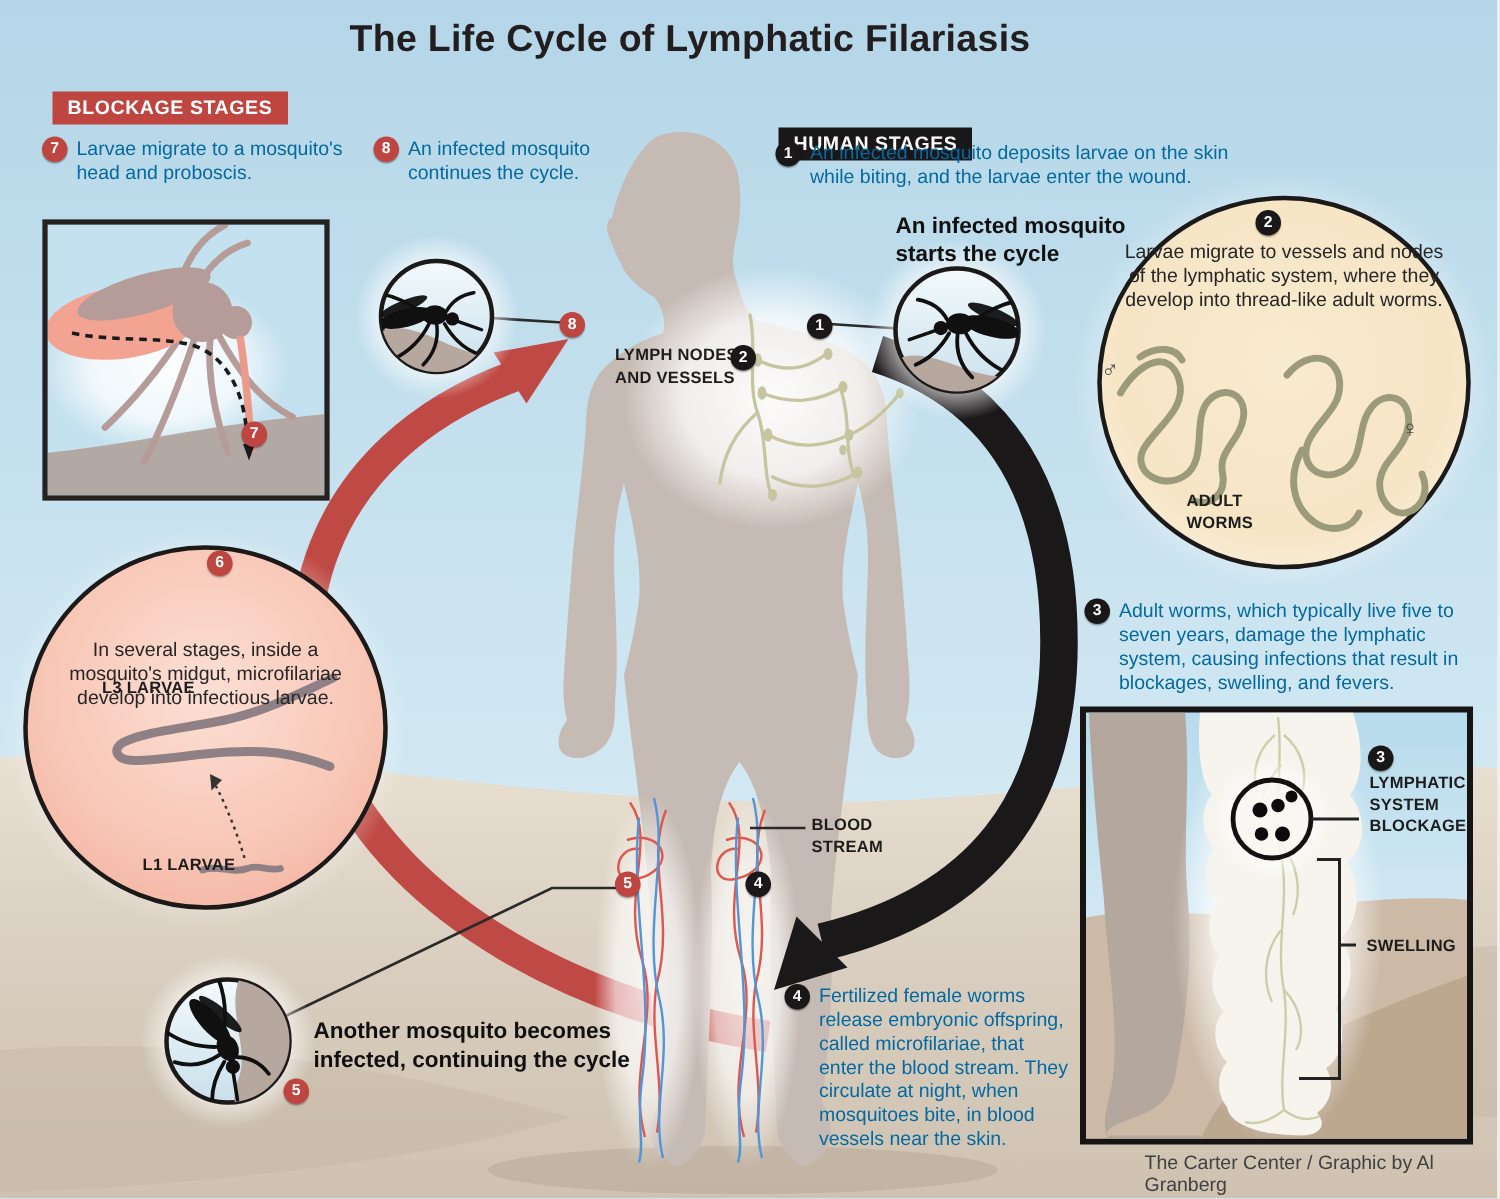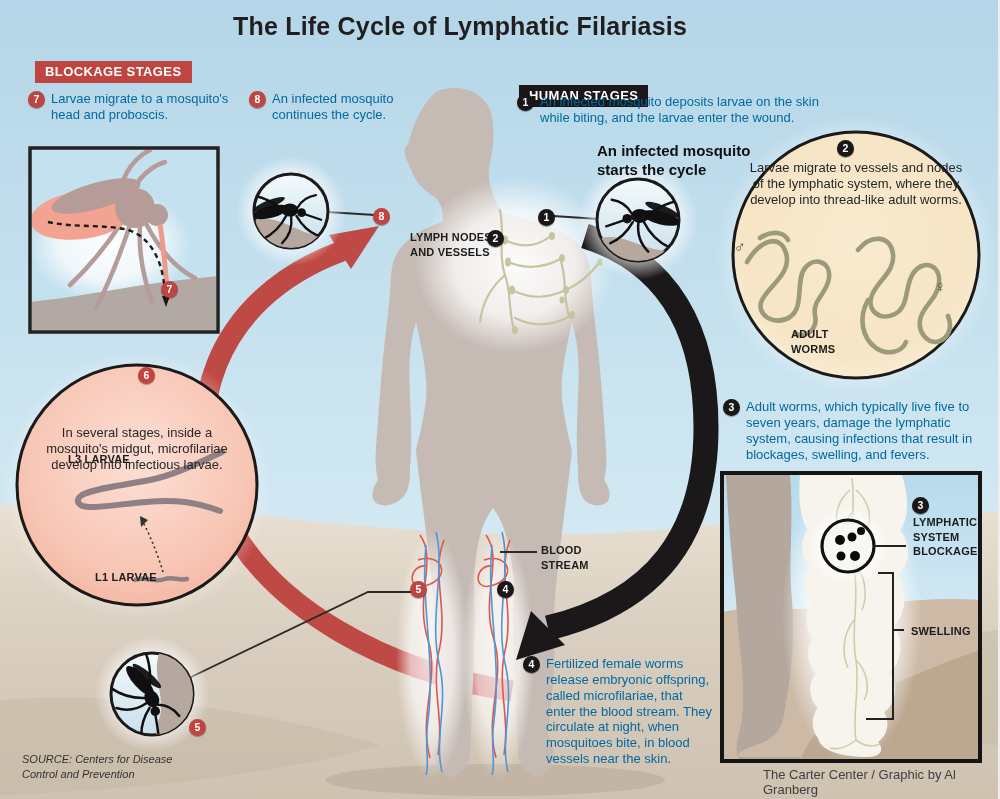--- a/index.html
+++ b/index.html
@@ -344,20 +344,22 @@
 </div>
 
 <span class="ov badge blk" style="left:837px;top:140px;">2</span>
 <div class="ov circle-text" style="left:748px;top:160px;width:216px;">Larvae migrate to vessels and nodes of the lymphatic system, where they develop into thread-like adult worms.</div>
 
 <span class="ov badge red" style="left:138px;top:367px;">6</span>
 <div class="ov circle-text" style="left:32px;top:389px;width:210px;margin-top:36px;">In several stages, inside a mosquito's midgut, microfilariae develop into infectious larvae.</div>
 
 <div class="ov cycle-label prewrap" style="left:597px;top:142px;">An infected mosquito
 starts the cycle</div>
+<div class="ov cycle-label prewrap" style="left:209px;top:679px;">Another mosquito becomes
+infected, continuing the cycle</div>
 
 <div class="ov small-label prewrap" style="left:410px;top:230px;">LYMPH NODES
 AND VESSELS</div>
 <div class="ov small-label prewrap" style="left:541px;top:543px;">BLOOD
 STREAM</div>
 <div class="ov small-label prewrap" style="left:791px;top:327px;width:70px;text-align:left;">ADULT
 WORMS</div>
 <div class="ov small-label" style="left:68px;top:452px;">L3 LARVAE</div>
 <div class="ov small-label" style="left:95px;top:558px;margin-top:12px;">L1 LARVAE</div>
 <div class="ov small-label prewrap" style="left:913px;top:515px;">LYMPHATIC
@@ -368,17 +370,15 @@
 <span class="ov gender" style="left:934px;top:278px;">♀</span>
 
 <span class="ov badge red" style="left:373px;top:208px;">8</span>
 <span class="ov badge blk" style="left:538px;top:209px;">1</span>
 <span class="ov badge blk" style="left:487px;top:230px;">2</span>
 <span class="ov badge red" style="left:410px;top:581px;">5</span>
 <span class="ov badge blk" style="left:497px;top:581px;">4</span>
 <span class="ov badge red" style="left:161px;top:281px;">7</span>
 <span class="ov badge blk" style="left:912px;top:497px;">3</span>
 
-<div class="ov prewrap" id="source" style="left:22px;top:752px;">SOURCE: Centers for Disease
-Control and Prevention</div>
 <div class="ov" id="credit" style="left:763px;top:767px;">The Carter Center / Graphic by Al Granberg</div>
 
 </div>
 
 </body></html>

